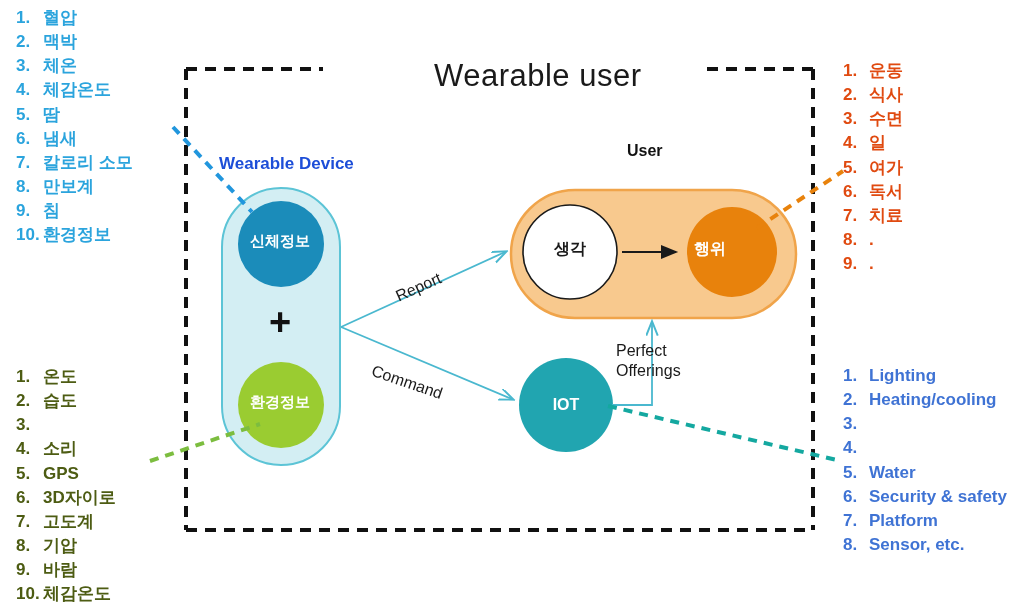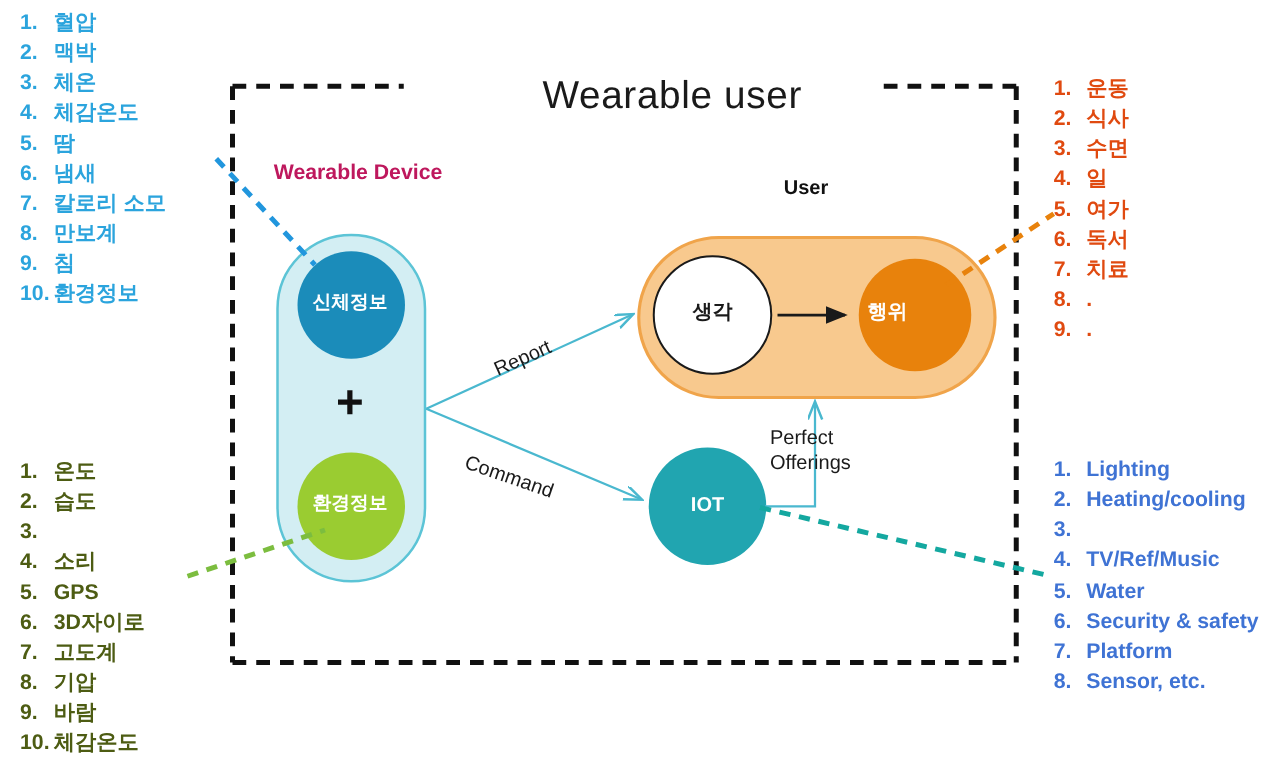--- a/index.html
+++ b/index.html
@@ -53,24 +53,24 @@
     position: absolute;
     white-space: nowrap;
   }
   #title-wearable-user {
     left: 434px; top: 58px;
     font-size: 31px;
     color: #1a1a1a;
     letter-spacing: 0.5px;
   }
   #label-wearable-device {
-    left: 219px; top: 128px;
+    left: 219px; top: 154px;
     font-size: 17px;
     font-weight: bold;
-    color: #be185d;
+    color: #1d4ed8;
   }
   #label-user {
     left: 627px; top: 142px;
     font-size: 16px;
     font-weight: bold;
     color: #111111;
   }
   #label-body-info {
     left: 240px; top: 232px;
     width: 80px; text-align: center;
@@ -326,21 +326,20 @@
     </div>
     <div class="row">
       <span class="num">2.</span>
       <span class="txt">Heating/cooling</span>
     </div>
     <div class="row">
       <span class="num">3.</span>
     </div>
     <div class="row">
       <span class="num">4.</span>
-      <span class="txt">TV/Ref/Music</span>
     </div>
     <div class="row">
       <span class="num">5.</span>
       <span class="txt">Water</span>
     </div>
     <div class="row">
       <span class="num">6.</span>
       <span class="txt">Security &amp; safety</span>
     </div>
     <div class="row">

